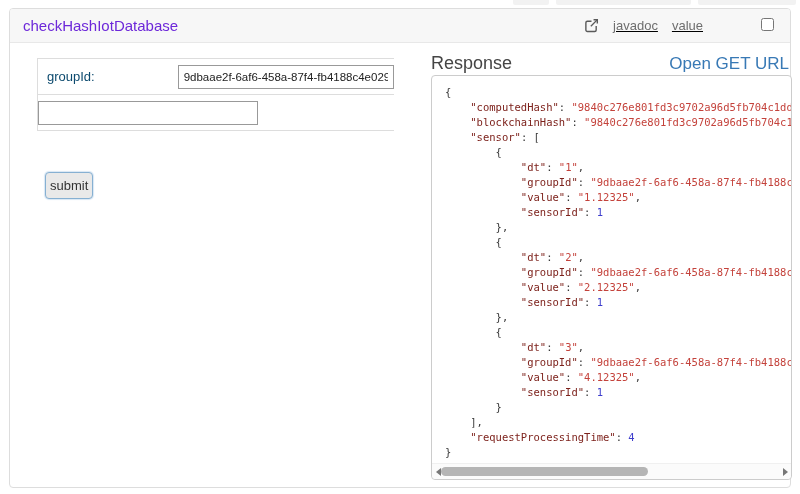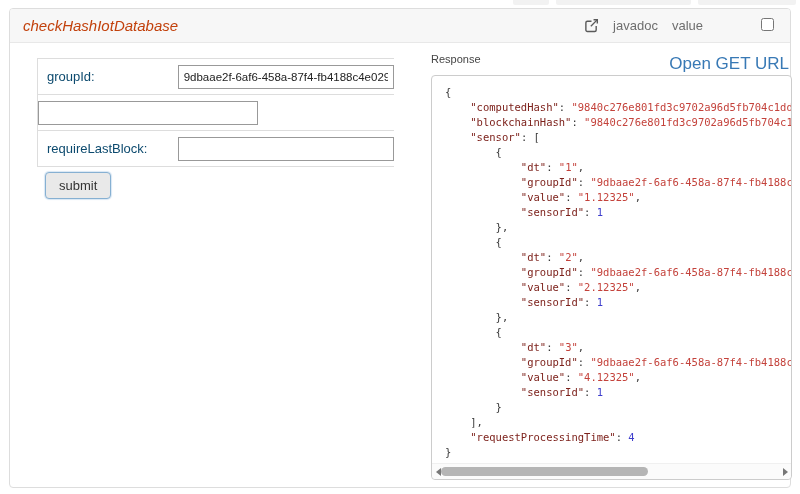--- a/index.html
+++ b/index.html
@@ -14,49 +14,49 @@
   .r3{left:698px;width:98px;}
 
   .panel{
     position:absolute;left:9px;top:8px;width:782px;height:480px;
     background:#fff;border:1px solid #ddd;border-radius:4px;box-sizing:border-box;
   }
   .panel-header{
     height:33px;background:#f7f7f7;border-bottom:1px solid #e8e8e8;
     border-radius:3px 3px 0 0;display:flex;align-items:center;padding:0 13px;
   }
-  .panel-title{font-size:15px;color:#c2410c;font-style:italic;}
-  .header-right{margin-left:auto;display:flex;}
+  .panel-title{font-size:15px;color:#6d28d9;}
+  .header-right{margin-left:auto;display:flex;text-decoration:underline;}
   .ext-icon{display:flex;align-items:center;cursor:pointer;text-decoration:none;}
   .hlink{font-size:13px;color:#6e6e6e;text-decoration:none;margin-left:14px;cursor:pointer;}
   .hcheck{margin-left:58px;width:13px;height:13px;margin-top:0;}
 
   .panel-body{position:relative;width:100%;height:446px;}
 
   
   .form-table{
     position:absolute;left:27px;top:15px;width:357px;
     border-left:1px solid #ddd;border-bottom:1px solid #ddd;box-sizing:border-box;
   }
   .form-row{display:flex;align-items:center;border-top:1px solid #ddd;height:35px;}
   .form-label{width:133px;padding-left:9px;font-size:13px;color:#0c4a6e;}
   .form-input{
     width:208px;height:22px;border:1px solid #999;border-radius:0;
     font-size:11.5px;color:#222;padding:0 5px;box-sizing:content-box;
     font-family:"Liberation Sans",sans-serif;background:#fff;
   }
   .submit-btn{
-    position:absolute;left:35px;top:129px;padding:5px 13px;font-size:13px;color:#333;
+    position:absolute;left:35px;top:129px;padding:5px 4px;font-size:13px;color:#333;
     background:#e9e9e9;border:1px solid #86b0d2;border-radius:4px;
     box-shadow:0 0 1px 1px #d9e7f4;cursor:pointer;
     font-family:"Liberation Sans",sans-serif;
   }
 
   
-  .resp-heading{position:absolute;left:421px;top:10px;font-size:11px;color:#454545;}
+  .resp-heading{position:absolute;left:421px;top:10px;font-size:18px;color:#454545;}
   .open-url{position:absolute;right:1px;top:11px;font-size:17px;color:#3879b5;text-decoration:none;cursor:pointer;}
   .resp-box{
     position:absolute;left:421px;top:32px;width:361px;height:405px;
     border:1px solid #ccc;border-radius:4px;overflow:hidden;background:#fff;box-sizing:border-box;
   }
   .json-pre{
     margin:0;padding:9px 0 0 13px;
     font-family:"DejaVu Sans Mono","Liberation Mono",monospace;
     font-size:10.5px;line-height:15px;white-space:pre;color:#333;
   }
@@ -103,24 +103,20 @@
   <div class="panel-body">
 
     <div class="form-table">
         <div class="form-row">
           <span class="form-label">groupId:</span>
           <input type="text" class="form-input" value="9dbaae2f-6af6-458a-87f4-fb4188c4e029" style="">
         </div>
         <div class="form-row">
           <input type="text" class="form-input" style="">
         </div>
-        <div class="form-row">
-          <span class="form-label">requireLastBlock:</span>
-          <input type="text" class="form-input" style="">
-        </div>
       </div>
 
     <button class="submit-btn">submit</button>
 
     <span class="resp-heading">Response</span>
     <a class="open-url">Open GET URL</a>
 
     <div class="resp-box">
       <pre class="json-pre"><div class="json-line"><span class="tok-p">{</span></div><div class="json-line">    <span class="tok-k">"computedHash"</span><span class="tok-p">: </span><span class="tok-s">"9840c276e801fd3c9702a96d5fb704c1dd8b</span></div><div class="json-line">    <span class="tok-k">"blockchainHash"</span><span class="tok-p">: </span><span class="tok-s">"9840c276e801fd3c9702a96d5fb704c1dc</span></div><div class="json-line">    <span class="tok-k">"sensor"</span><span class="tok-p">: [</span></div><div class="json-line">        <span class="tok-p">{</span></div><div class="json-line">            <span class="tok-k">"dt"</span><span class="tok-p">: </span><span class="tok-s">"1"</span><span class="tok-p">,</span></div><div class="json-line">            <span class="tok-k">"groupId"</span><span class="tok-p">: </span><span class="tok-s">"9dbaae2f-6af6-458a-87f4-fb4188c4e</span></div><div class="json-line">            <span class="tok-k">"value"</span><span class="tok-p">: </span><span class="tok-s">"1.12325"</span><span class="tok-p">,</span></div><div class="json-line">            <span class="tok-k">"sensorId"</span><span class="tok-p">: </span><span class="tok-n">1</span></div><div class="json-line">        <span class="tok-p">},</span></div><div class="json-line">        <span class="tok-p">{</span></div><div class="json-line">            <span class="tok-k">"dt"</span><span class="tok-p">: </span><span class="tok-s">"2"</span><span class="tok-p">,</span></div><div class="json-line">            <span class="tok-k">"groupId"</span><span class="tok-p">: </span><span class="tok-s">"9dbaae2f-6af6-458a-87f4-fb4188c4e</span></div><div class="json-line">            <span class="tok-k">"value"</span><span class="tok-p">: </span><span class="tok-s">"2.12325"</span><span class="tok-p">,</span></div><div class="json-line">            <span class="tok-k">"sensorId"</span><span class="tok-p">: </span><span class="tok-n">1</span></div><div class="json-line">        <span class="tok-p">},</span></div><div class="json-line">        <span class="tok-p">{</span></div><div class="json-line">            <span class="tok-k">"dt"</span><span class="tok-p">: </span><span class="tok-s">"3"</span><span class="tok-p">,</span></div><div class="json-line">            <span class="tok-k">"groupId"</span><span class="tok-p">: </span><span class="tok-s">"9dbaae2f-6af6-458a-87f4-fb4188c4e</span></div><div class="json-line">            <span class="tok-k">"value"</span><span class="tok-p">: </span><span class="tok-s">"4.12325"</span><span class="tok-p">,</span></div><div class="json-line">            <span class="tok-k">"sensorId"</span><span class="tok-p">: </span><span class="tok-n">1</span></div><div class="json-line">        <span class="tok-p">}</span></div><div class="json-line">    <span class="tok-p">],</span></div><div class="json-line">    <span class="tok-k">"requestProcessingTime"</span><span class="tok-p">: </span><span class="tok-n">4</span></div><div class="json-line"><span class="tok-p">}</span></div></pre>
       <div class="hscroll">

